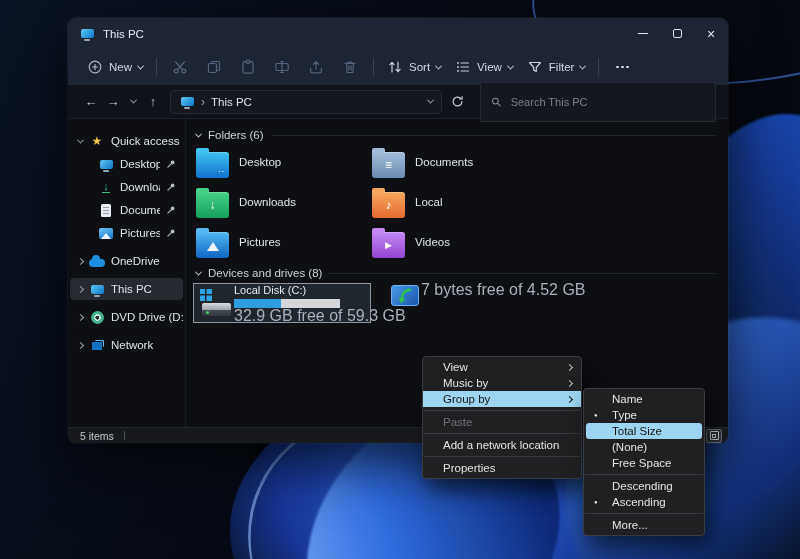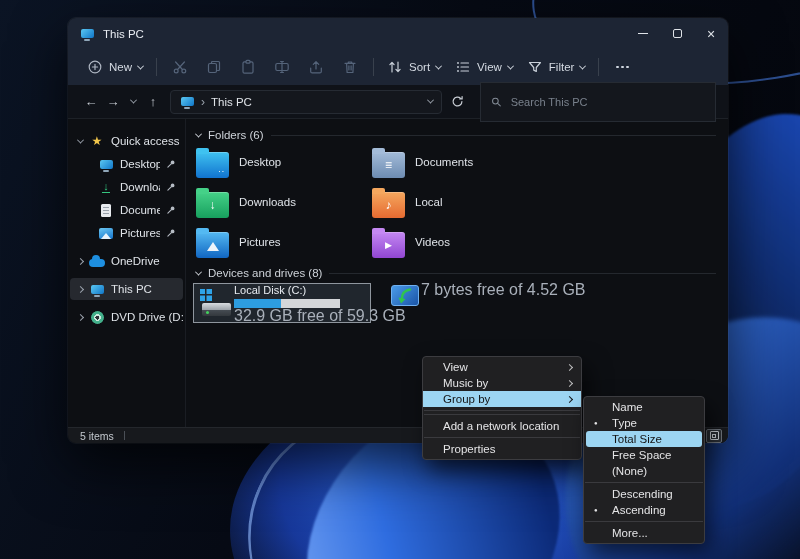--- a/index.html
+++ b/index.html
@@ -133,21 +133,21 @@
   .sbv { width:16px; height:14px; display:flex; align-items:center; justify-content:center; border-radius:2px; }
   .sbv.active { border:1px solid #6e747c; background:#2b2f35; }
   .i-lines { width:9px; height:8px; background:repeating-linear-gradient(#b9bec5 0 1px,transparent 1px 3px); }
   .i-thumb { width:9px; height:9px; border:1px solid #cdd2d8; border-radius:1px; display:flex; align-items:center; justify-content:center; }
   .i-thumb i { width:4px; height:4px; border:1px solid #cdd2d8; display:block; }
 
   
   .menu { position:absolute; background:#202022; border:1px solid #3c3c40; border-radius:4px; padding:2px 0;
     box-shadow:6px 10px 22px rgba(0,0,0,.6); z-index:5; font-size:11.5px; color:#e4e4e6; }
   #context-menu { left:422px; top:356px; width:160px; }
-  #group-submenu { left:583px; top:396px; width:122px; }
+  #group-submenu { left:583px; top:388px; width:122px; }
   .menu-item { height:16px; display:flex; align-items:center; padding:0 9px 0 20px; position:relative; }
   #group-submenu .menu-item { padding-left:28px; }
   .menu-item .arrow { margin-left:auto; color:#bdbdbf; }
   .menu-item.hl { background:#9cd5f2; color:#141414; }
   .menu-item.hl .arrow { color:#141414; }
   #group-submenu .menu-item.hl { margin:0 2px; border-radius:3px; padding-left:26px; }
   .menu-item.disabled { color:#717176; }
   .menu-sep { height:1px; background:#3a3a3e; margin:3px 1px; }
   .radio { position:absolute; left:10px; top:50%; transform:translateY(-50%); font-size:6px; line-height:1; }
   .mlabel { white-space:nowrap; }
@@ -364,20 +364,27 @@
           </span>
           <span class="side-label">This PC</span>
         </div>
         <div class="side-row" style="margin-top: 6px;">
           <span class="chev right"></span>
           <span class="si si-disc">
             <i></i>
           </span>
           <span class="side-label">DVD Drive (D:) CCCO</span>
         </div>
+        <div class="side-row" style="margin-top: 6px;">
+          <span class="chev right"></span>
+          <span class="si si-network">
+            <i></i>
+          </span>
+          <span class="side-label">Network</span>
+        </div>
       </div>
     <div class="main">
       <div class="sec-head" id="folders-head">
         <span class="chev down"></span>
         <span>Folders (6)</span>
         <span class="sec-line"></span>
       </div>
       <div id="folder-grid">
           <div class="tile">
             <span class="folder" style="--ft: #3fc2f0; --fb: #1173cf;">
@@ -473,20 +480,23 @@
     </div>
     <div class="menu-item">
       <span class="mlabel">Music by</span>
       <span class="chev right arrow"></span>
     </div>
     <div class="menu-item hl">
       <span class="mlabel">Group by</span>
       <span class="chev right arrow"></span>
     </div>
     <div class="menu-sep"></div>
+    <div class="menu-item disabled">
+      <span class="mlabel">Paste</span>
+    </div>
     <div class="menu-sep"></div>
     <div class="menu-item">
       <span class="mlabel">Add a network location</span>
     </div>
     <div class="menu-sep"></div>
     <div class="menu-item">
       <span class="mlabel">Properties</span>
     </div>
   </div>
 <div class="menu" id="group-submenu">
@@ -494,24 +504,24 @@
       <span class="mlabel">Name</span>
     </div>
     <div class="menu-item">
       <span class="radio">●</span>
       <span class="mlabel">Type</span>
     </div>
     <div class="menu-item hl">
       <span class="mlabel">Total Size</span>
     </div>
     <div class="menu-item">
+      <span class="mlabel">(None)</span>
+    </div>
+    <div class="menu-item">
       <span class="mlabel">Free Space</span>
-    </div>
-    <div class="menu-item">
-      <span class="mlabel">(None)</span>
     </div>
     <div class="menu-sep"></div>
     <div class="menu-item">
       <span class="mlabel">Descending</span>
     </div>
     <div class="menu-item">
       <span class="radio">●</span>
       <span class="mlabel">Ascending</span>
     </div>
     <div class="menu-sep"></div>

